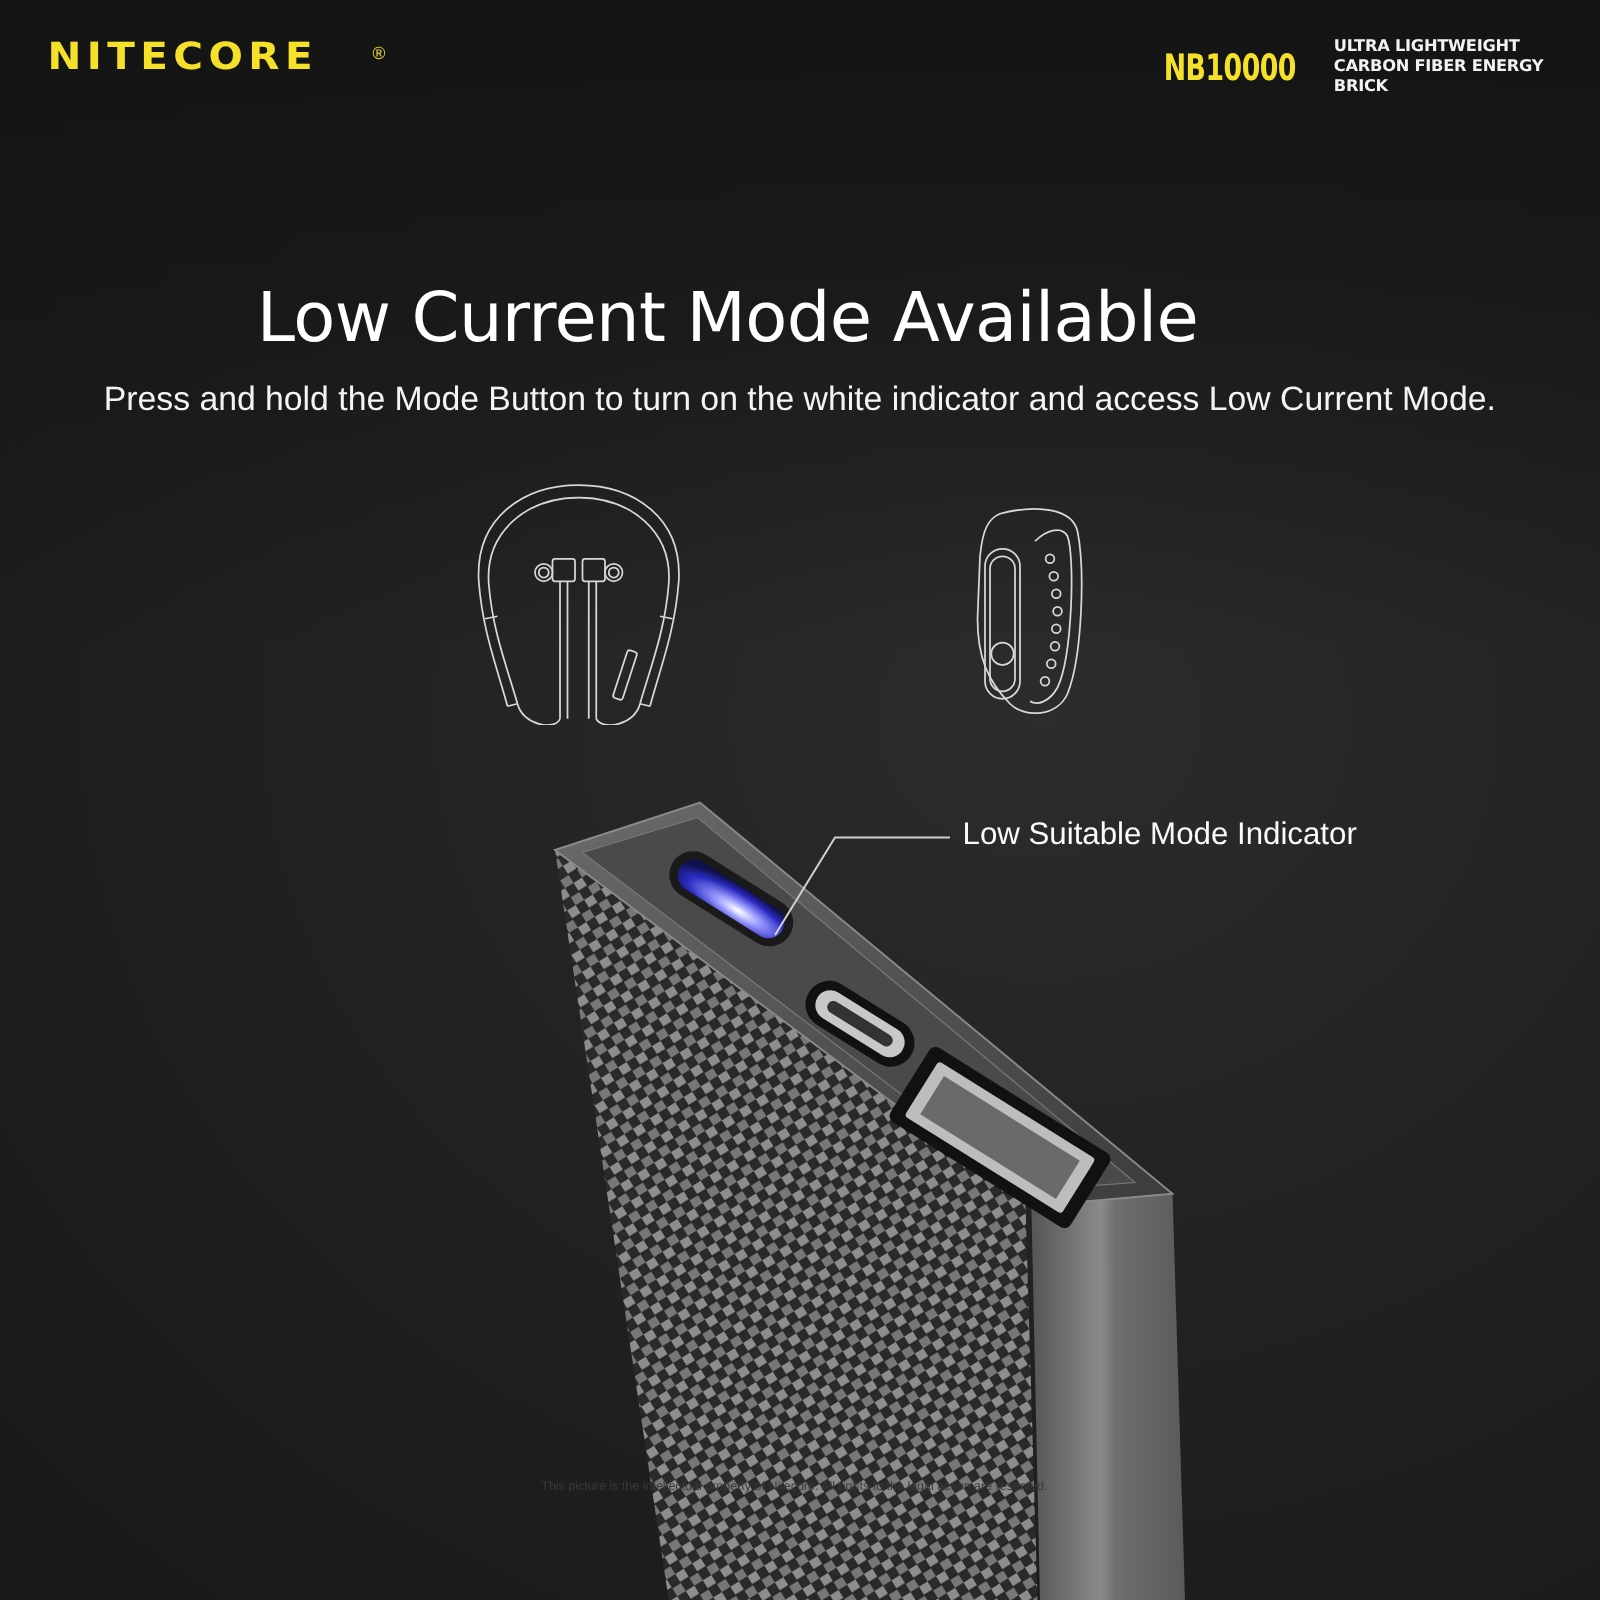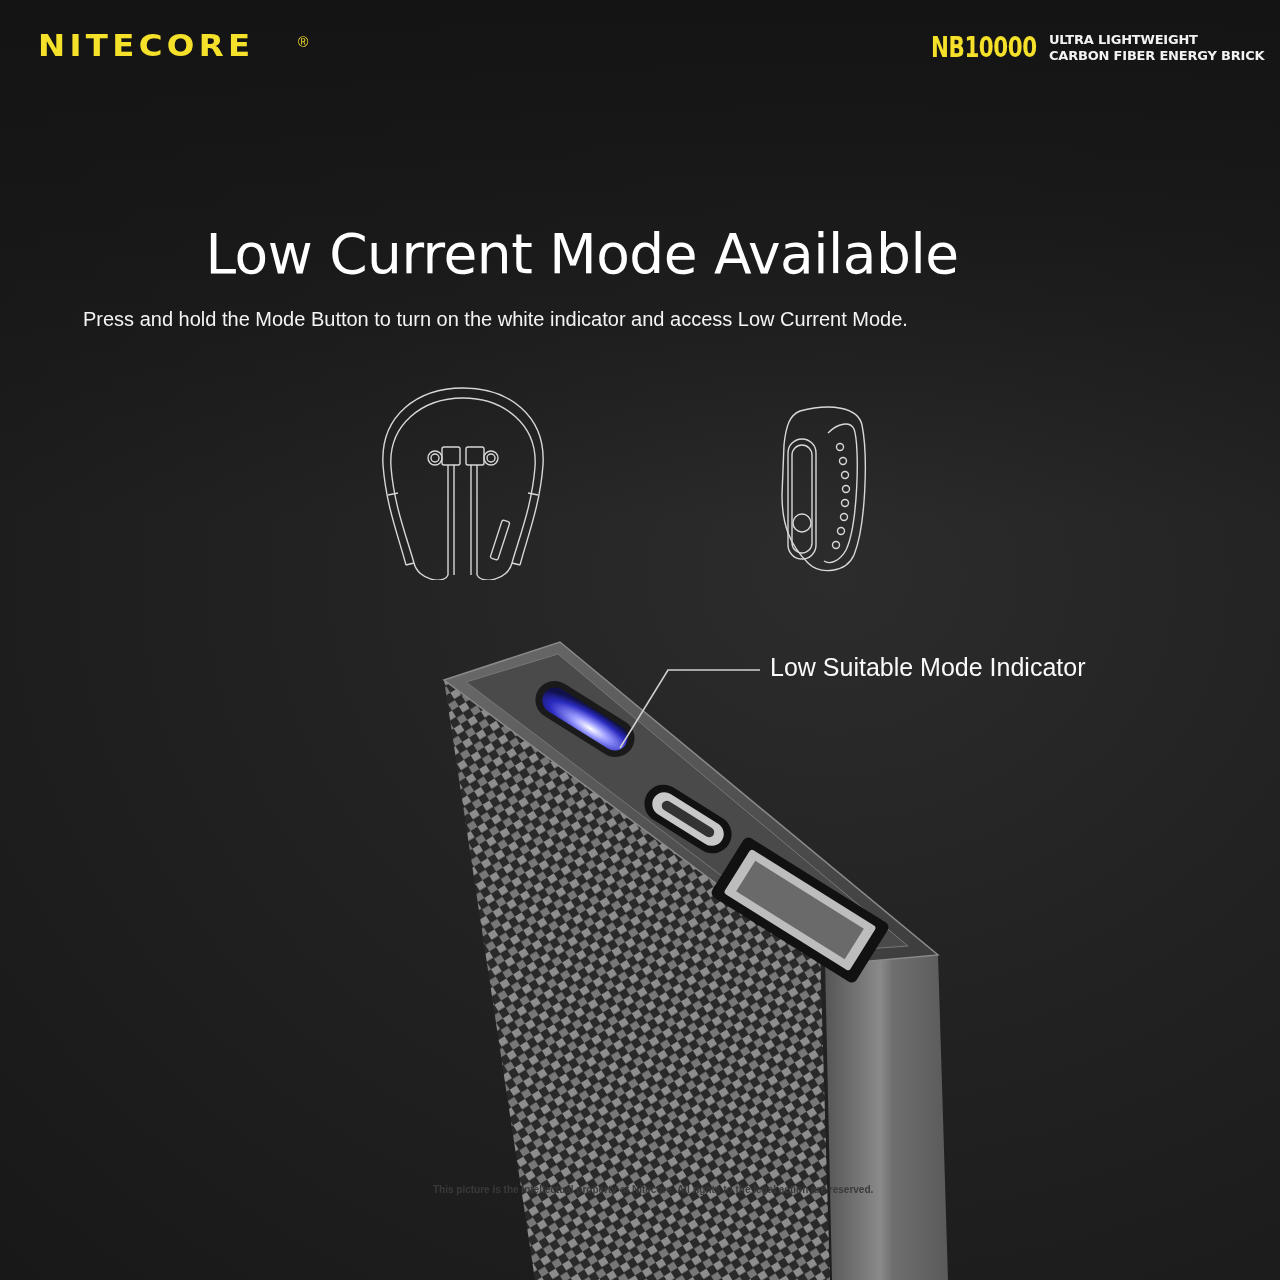--- a/index.html
+++ b/index.html
@@ -15,46 +15,46 @@
     }
     .brand-logo {
       position: absolute; left: 38px; top: 28px;
       font-family: "DejaVu Sans", sans-serif; font-weight: bold;
       font-size: 30px; letter-spacing: 4px; color: #f5e02a;
       transform: scaleX(1.08); transform-origin: left center;
     }
     .brand-reg {
       position: absolute; left: 298px; top: 34px; font-size: 14px; color: #f5e02a;
     }
-    .model-block { position: absolute; left: 931px; top: 30px; display: flex; align-items: flex-end; }
+    .model-block { position: absolute; left: 931px; top: 30px; display: flex; align-items: center; }
     .model-name {
       font-family: "DejaVu Sans Condensed", "DejaVu Sans", sans-serif; font-weight: bold;
       font-size: 29px; color: #f5e02a; letter-spacing: -0.5px;
       transform: scaleX(0.82); transform-origin: left center; width: 116px; display: inline-block;
     }
-    .model-sub { margin-left: 2px; line-height: 16px; }
+    .model-sub { margin-left: 20px; line-height: 16px; }
     .model-sub div { font-family: "DejaVu Sans", sans-serif; font-weight: bold; font-size: 13px; color: #f2f2f2; letter-spacing: -0.2px; }
 
     .headline {
       position: absolute; left: 0; width: 1164px; top: 222px; text-align: center;
       font-family: "DejaVu Sans", sans-serif; font-weight: normal;
       font-size: 55px; color: #ffffff; letter-spacing: -0.5px;
     }
     .body-text {
       position: absolute; left: 83px; top: 304px;
-      font-family: "Liberation Sans", sans-serif; font-size: 20px; line-height: 31px; color: #f4f4f4;
+      font-family: "Liberation Sans", sans-serif; font-size: 27px; line-height: 31px; color: #f4f4f4;
     }
     .illus { position: absolute; }
     .callout-label {
       position: absolute; left: 770px; top: 653px;
       font-family: "Liberation Sans", sans-serif; font-size: 25px; color: #fafafa;
     }
     .footer-note {
       position: absolute; left: 433px; top: 1184px; font-size: 10px; color: #3a3a3a;
-      font-family: "Liberation Sans", sans-serif; white-space: nowrap; font-weight: bold;
+      font-family: "Liberation Sans", sans-serif; white-space: nowrap;
     }
   </style>
 </head>
 <body>
 
 <div class="top-shade"></div>
 
 <div class="brand-logo">NITECORE</div>
 <div class="brand-reg">®</div>
 

